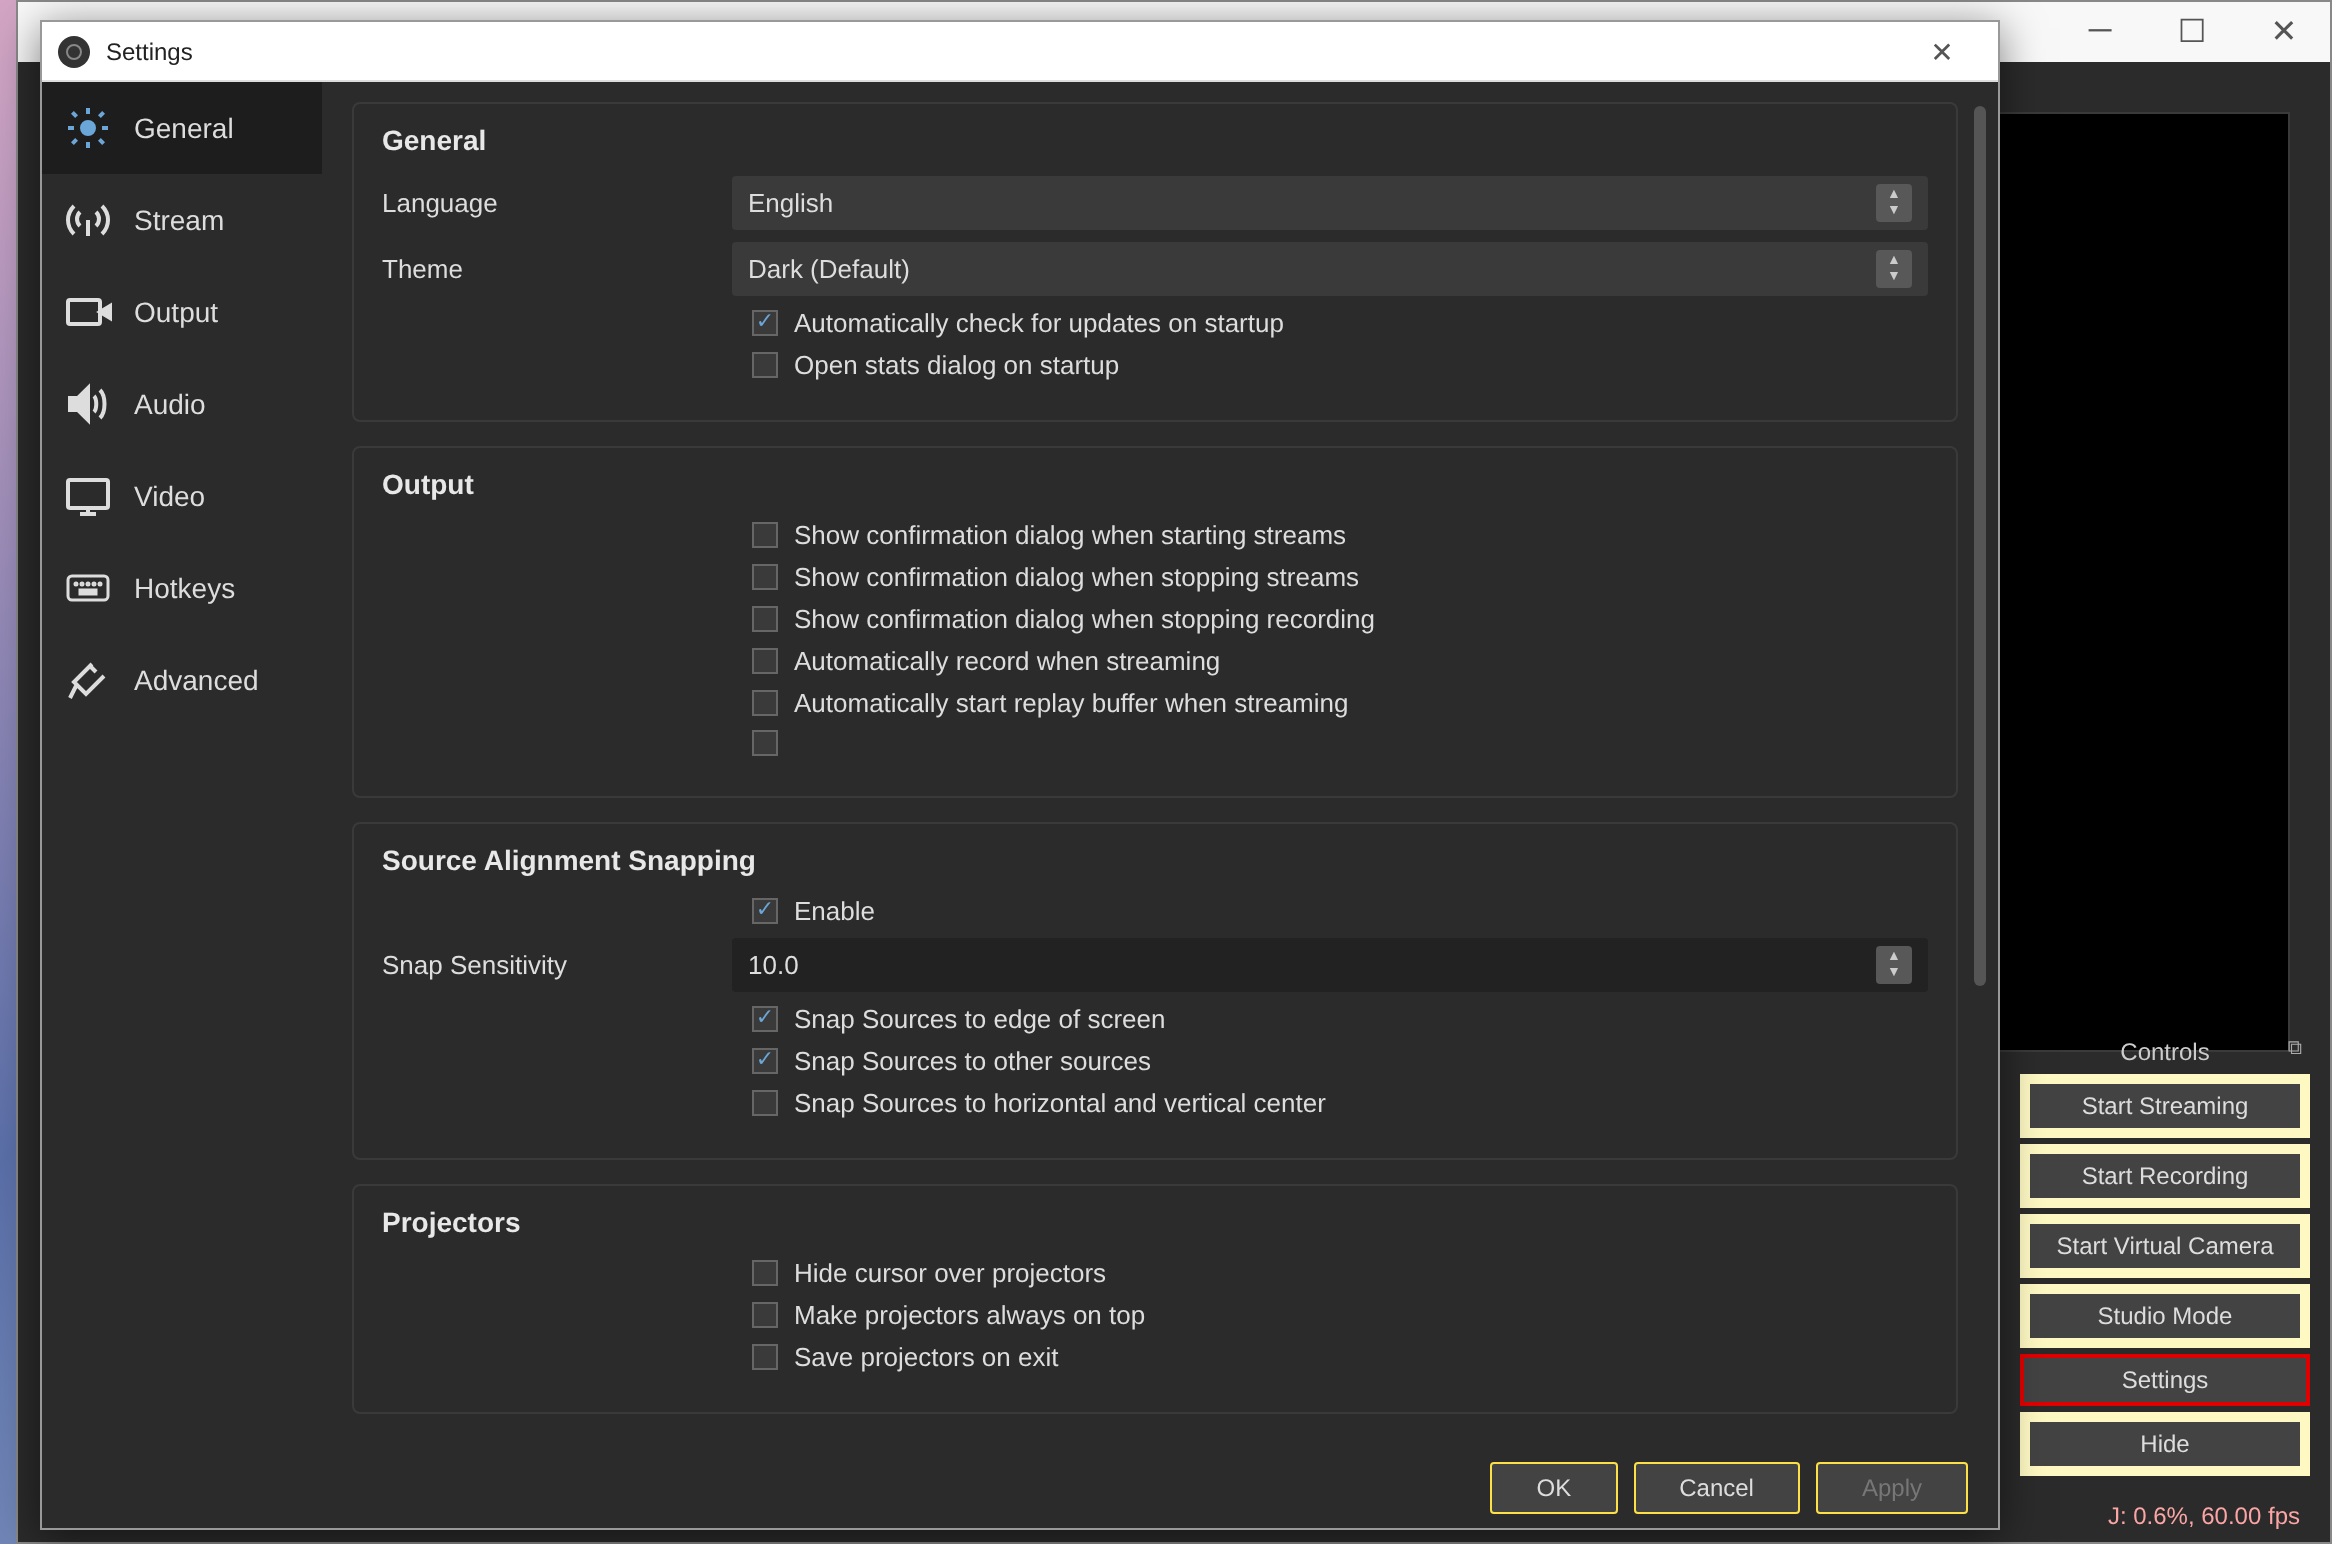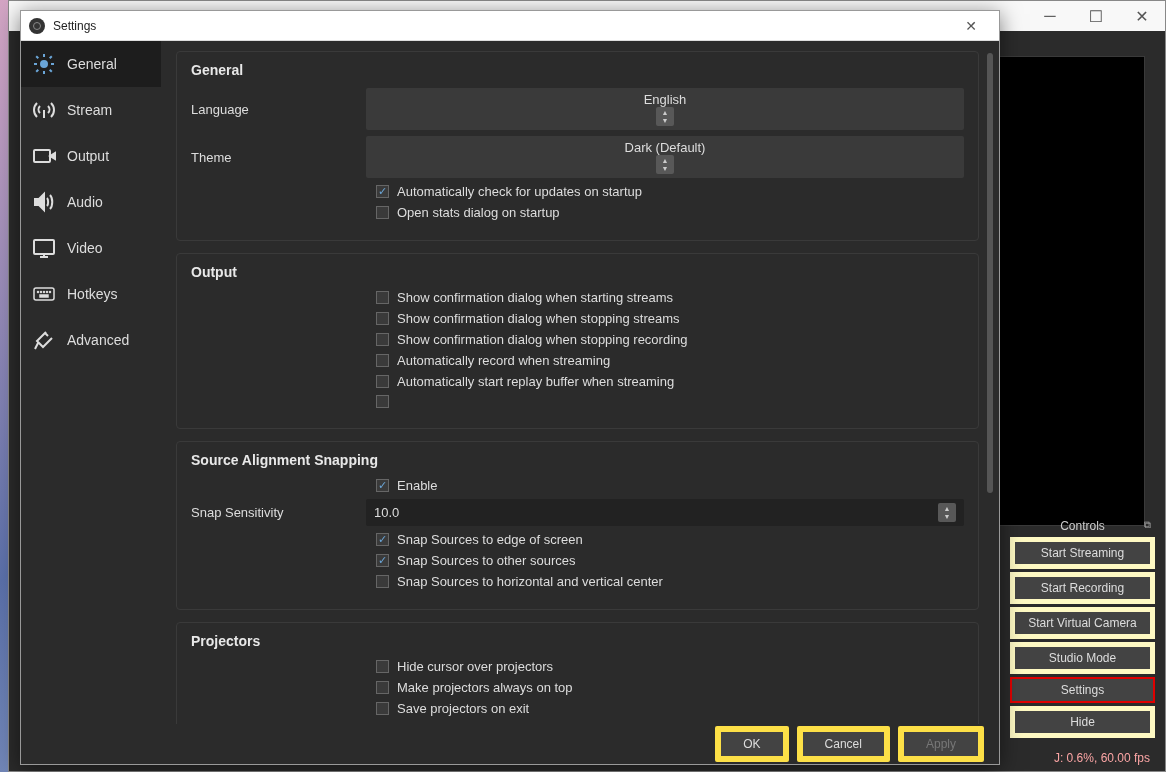--- a/index.html
+++ b/index.html
@@ -32,30 +32,30 @@
 .si-icon { width: 26px; height: 26px; display: flex; align-items: center; justify-content: center; }
 .si-icon svg { stroke: #ddd; fill: none; }
 
 .content-area { flex: 1; background: #2b2b2b; padding: 10px 20px 0 15px; overflow-y: auto; position: relative; }
 .custom-scroll { position: absolute; right: 6px; top: 12px; width: 6px; height: 440px; background: #555; border-radius: 3px; }
 .group { border: 1px solid #3a3a3a; border-radius: 4px; padding: 10px 14px 14px 14px; margin-bottom: 12px; background: #2b2b2b; }
 .group-title { color: #e8e8e8; font-weight: 600; font-size: 14px; margin-bottom: 10px; }
 .form-row { display: flex; align-items: center; margin-bottom: 6px; }
 .form-label { width: 175px; text-align: left; color: #ddd; font-size: 13px; padding-right: 10px; }
 .form-field { flex: 1; }
-.select-box { background: #3a3a3a; color: #ddd; border: none; padding: 4px 8px; font-size: 13px; width: 100%; display: flex; justify-content: space-between; align-items: center; border-radius:2px;flex-direction:column; }
+.select-box { background: #3a3a3a; color: #ddd; border: none; padding: 4px 8px; font-size: 13px; width: 100%; display: flex; justify-content: space-between; align-items: center; border-radius:2px; }
 .select-arrow { background: #585858; width: 18px; display: flex; flex-direction: column; align-items: center; font-size: 7px; color: #ccc; padding: 2px 0; border-radius: 2px; gap:1px; }
 .spinbox { background: #222; color: #ddd; border: none; padding: 4px 8px; font-size: 13px; width: 100%; display: flex; justify-content: space-between; align-items: center; border-radius: 2px; }
 .check-row { display: flex; align-items: center; margin-bottom: 6px; margin-left: 185px; gap: 8px; }
 .chk { width: 13px; height: 13px; background: #3a3a3a; border: 1px solid #666; display: flex; align-items: center; justify-content: center; cursor: pointer; }
 .chk.checked:before { content: '✓'; color: #6ba6d8; font-size: 11px; line-height: 1; }
 .chk-label { color: #ddd; font-size: 13px; }
 
 .dialog-footer { height: 40px; display: flex; justify-content: flex-end; align-items: center; padding: 0 15px; gap: 8px; }
-.dlg-btn { background: #434343; color: #ddd; border: 6px solid #fde047; padding: 5px 22px; font-size: 12px; cursor: pointer; border-radius: 2px; text-align: right; }
+.dlg-btn { background: #434343; color: #ddd; border: 1px solid #fde047; padding: 5px 22px; font-size: 12px; cursor: pointer; border-radius: 2px; text-align: right; }
 .dlg-btn.disabled { color: #777; cursor: default; }
 </style>
 </head>
 <body>
 
 <div class="main-window">
   <div class="main-titlebar">
     <div class="main-title-btn">─</div>
     <div class="main-title-btn">☐</div>
     <div class="main-title-btn">✕</div>

